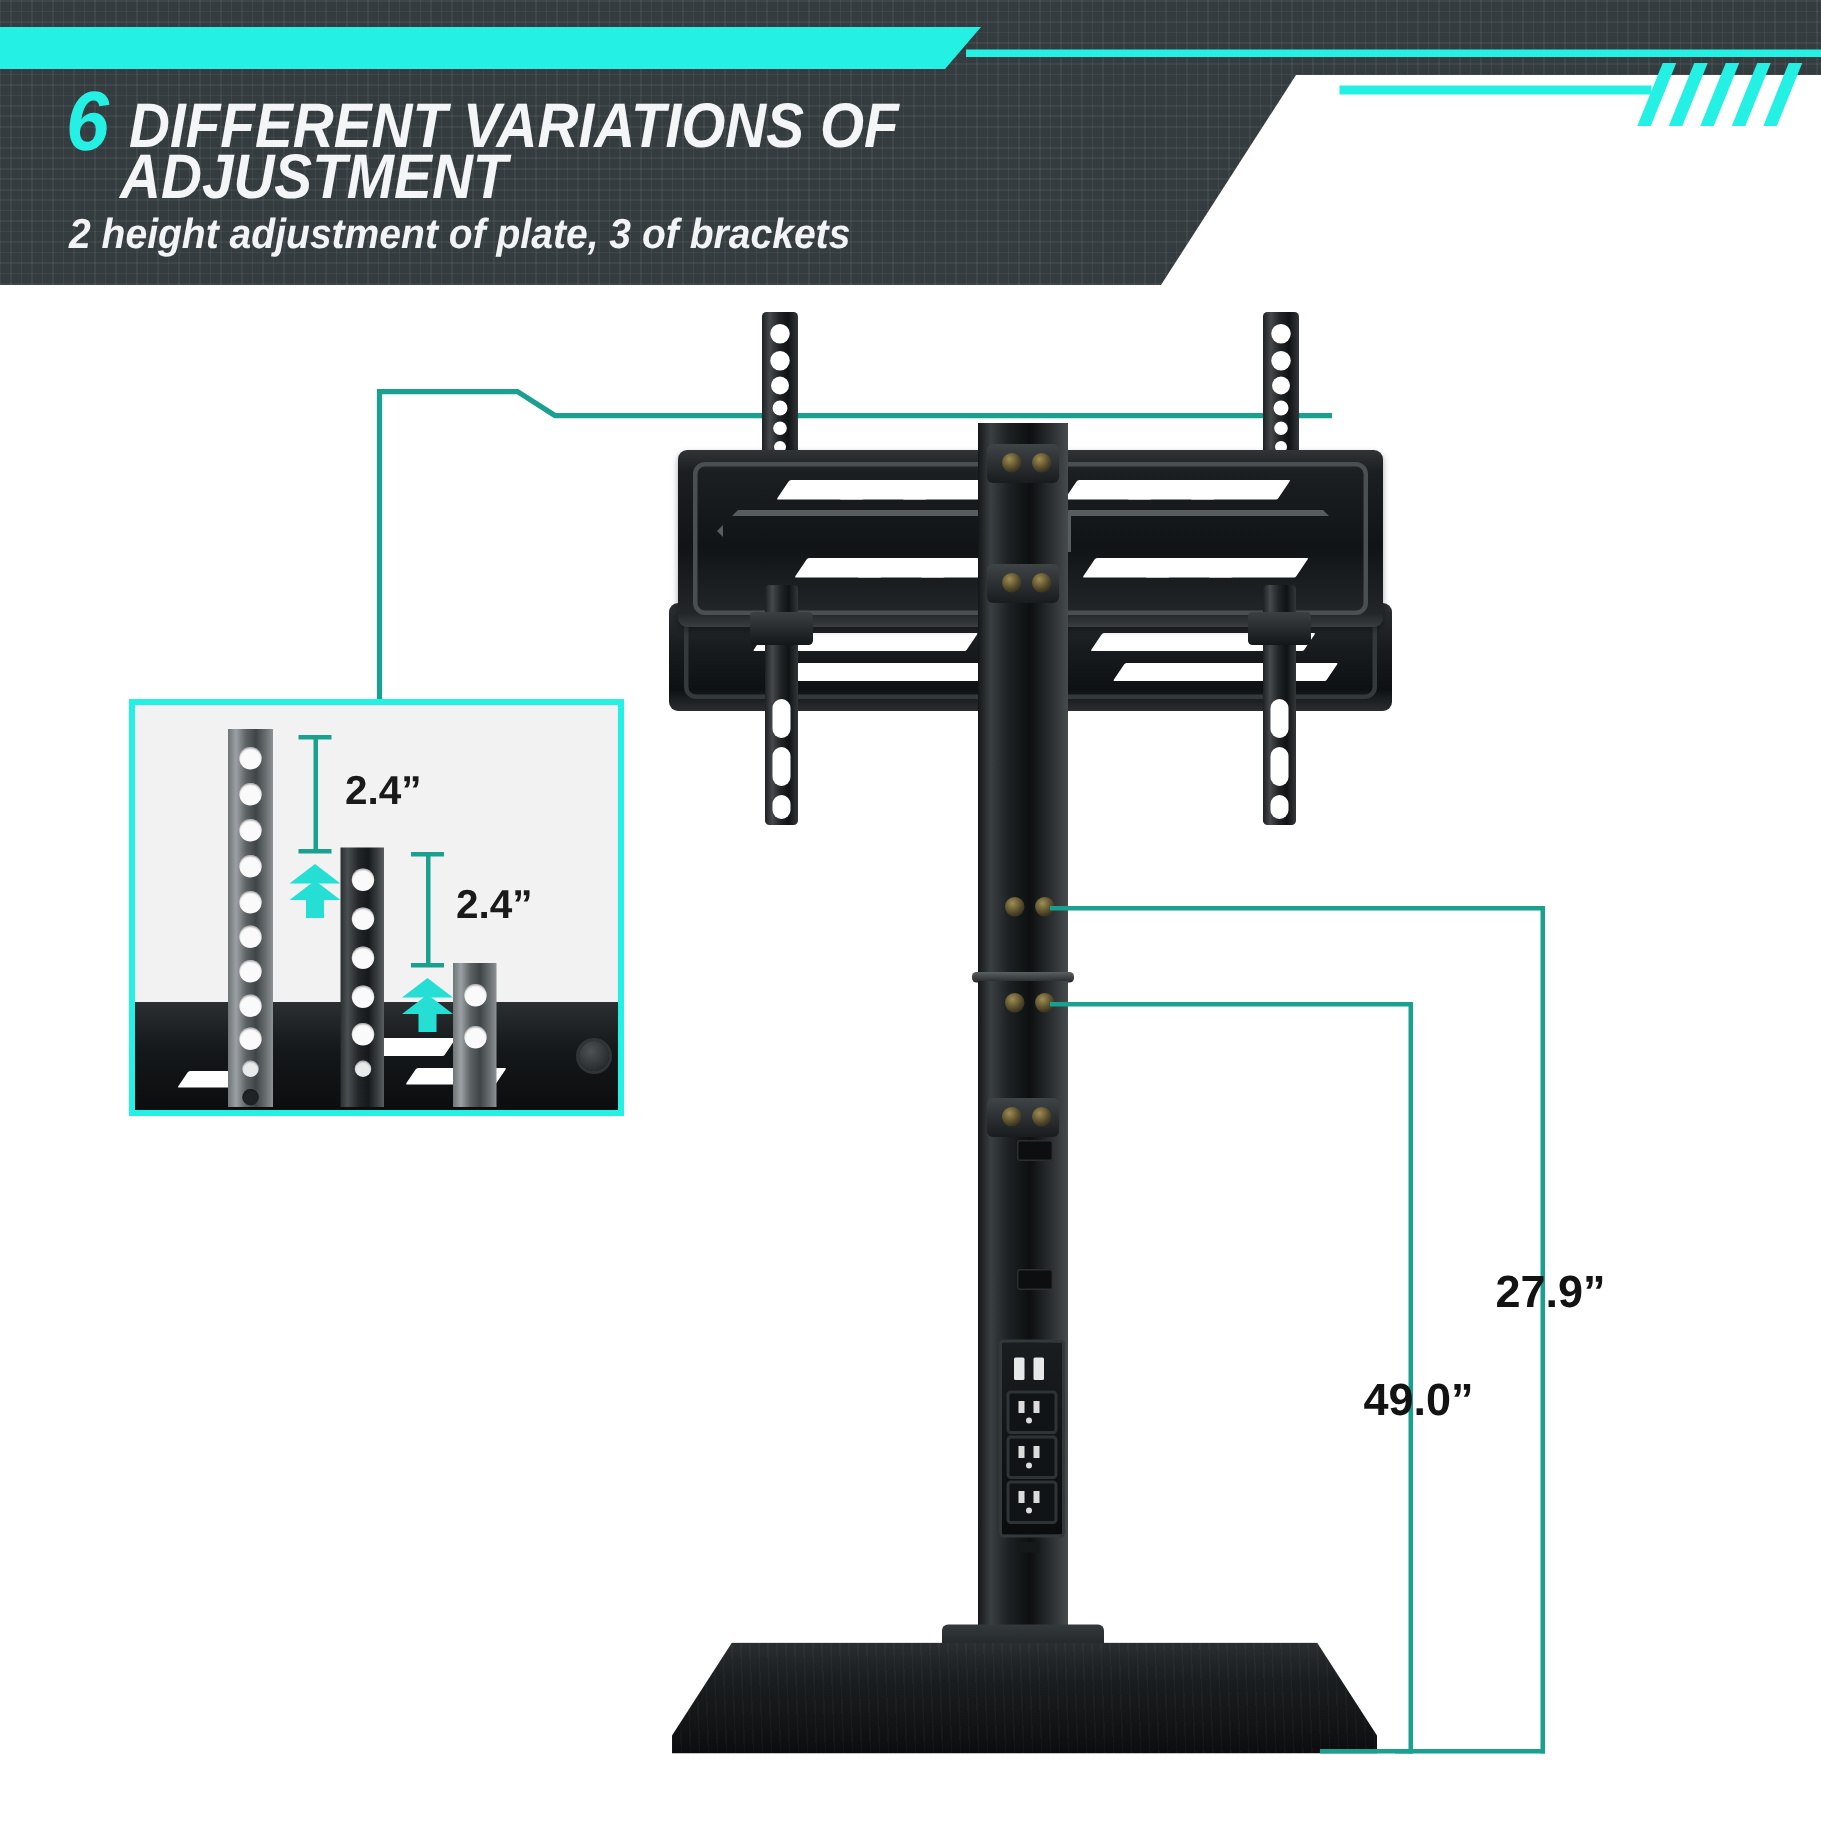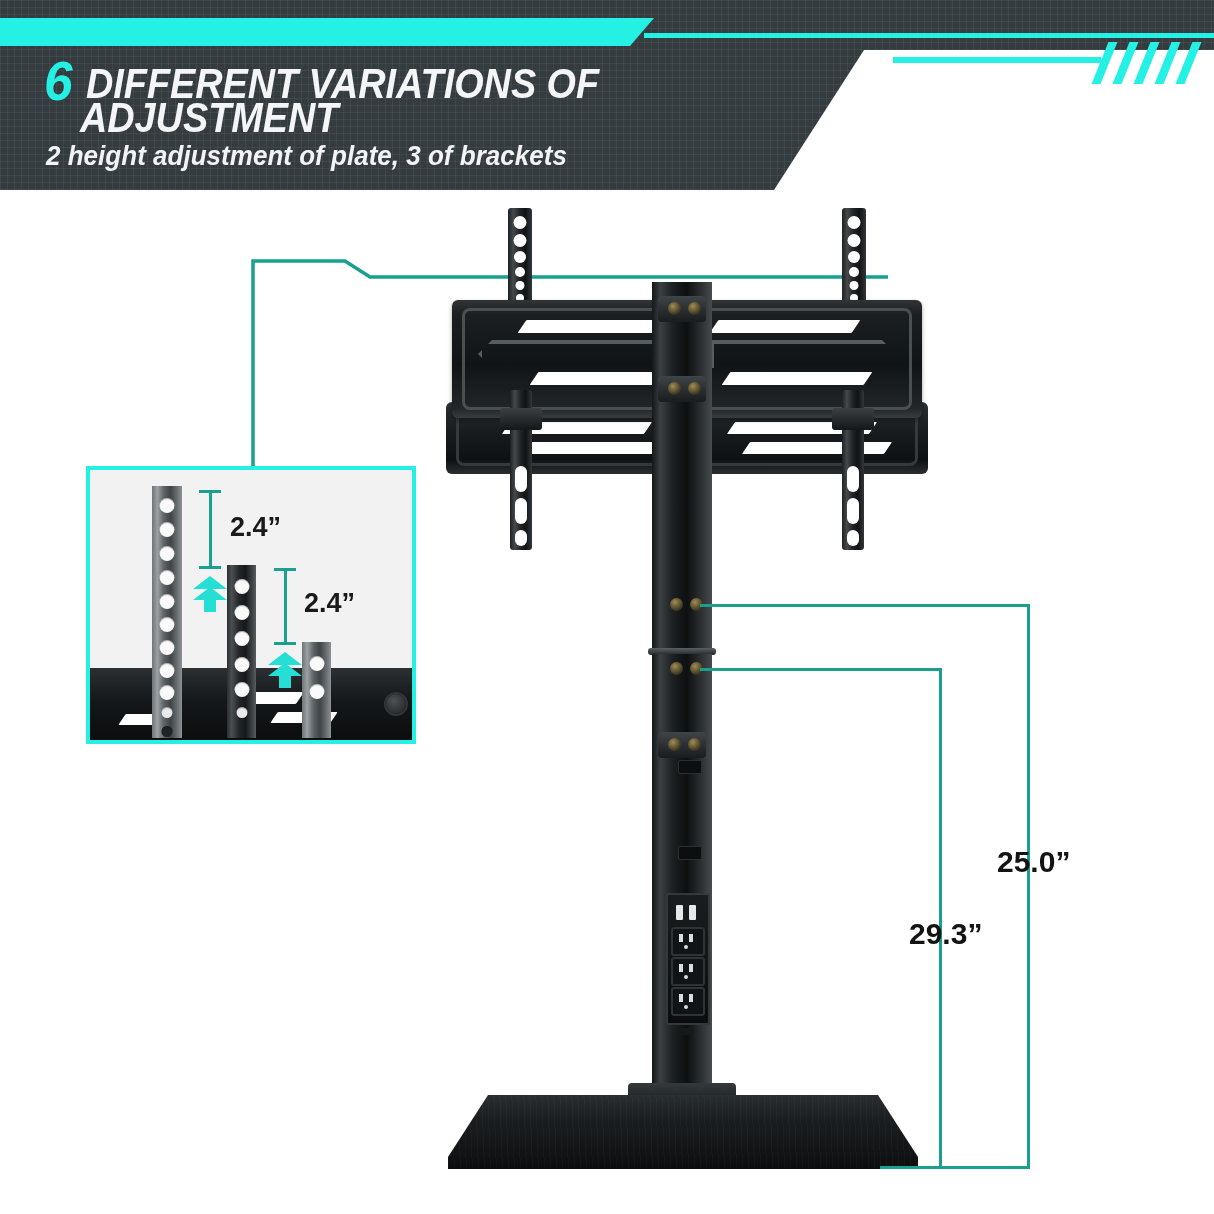--- a/index.html
+++ b/index.html
@@ -329,19 +329,19 @@
   <div style="position:absolute;left:679px;top:838px;width:14px;height:7px;background:#16191a;"></div>
 
   <div class="base-neck"></div>
   <div class="base">
     <div class="base-grain"></div>
   </div>
 
   <div class="dim" style="left:700px;top:414px;width:330px;height:3px;"></div>
   <div class="dim" style="left:1027px;top:414px;width:3px;height:565px;"></div>
   <div class="dim" style="left:930px;top:976px;width:100px;height:3px;"></div>
-  <div class="dim-txt" style="left:997px;top:655px;">25.0”</div>
+  <div class="dim-txt" style="left:997px;top:655px;">27.9”</div>
 
   <div class="dim" style="left:700px;top:478px;width:242px;height:3px;"></div>
   <div class="dim" style="left:939px;top:478px;width:3px;height:501px;"></div>
   <div class="dim" style="left:880px;top:976px;width:62px;height:3px;"></div>
-  <div class="dim-txt" style="left:909px;top:727px;">29.3”</div>
+  <div class="dim-txt" style="left:909px;top:727px;">49.0”</div>
 </div>
 
 </body></html>

